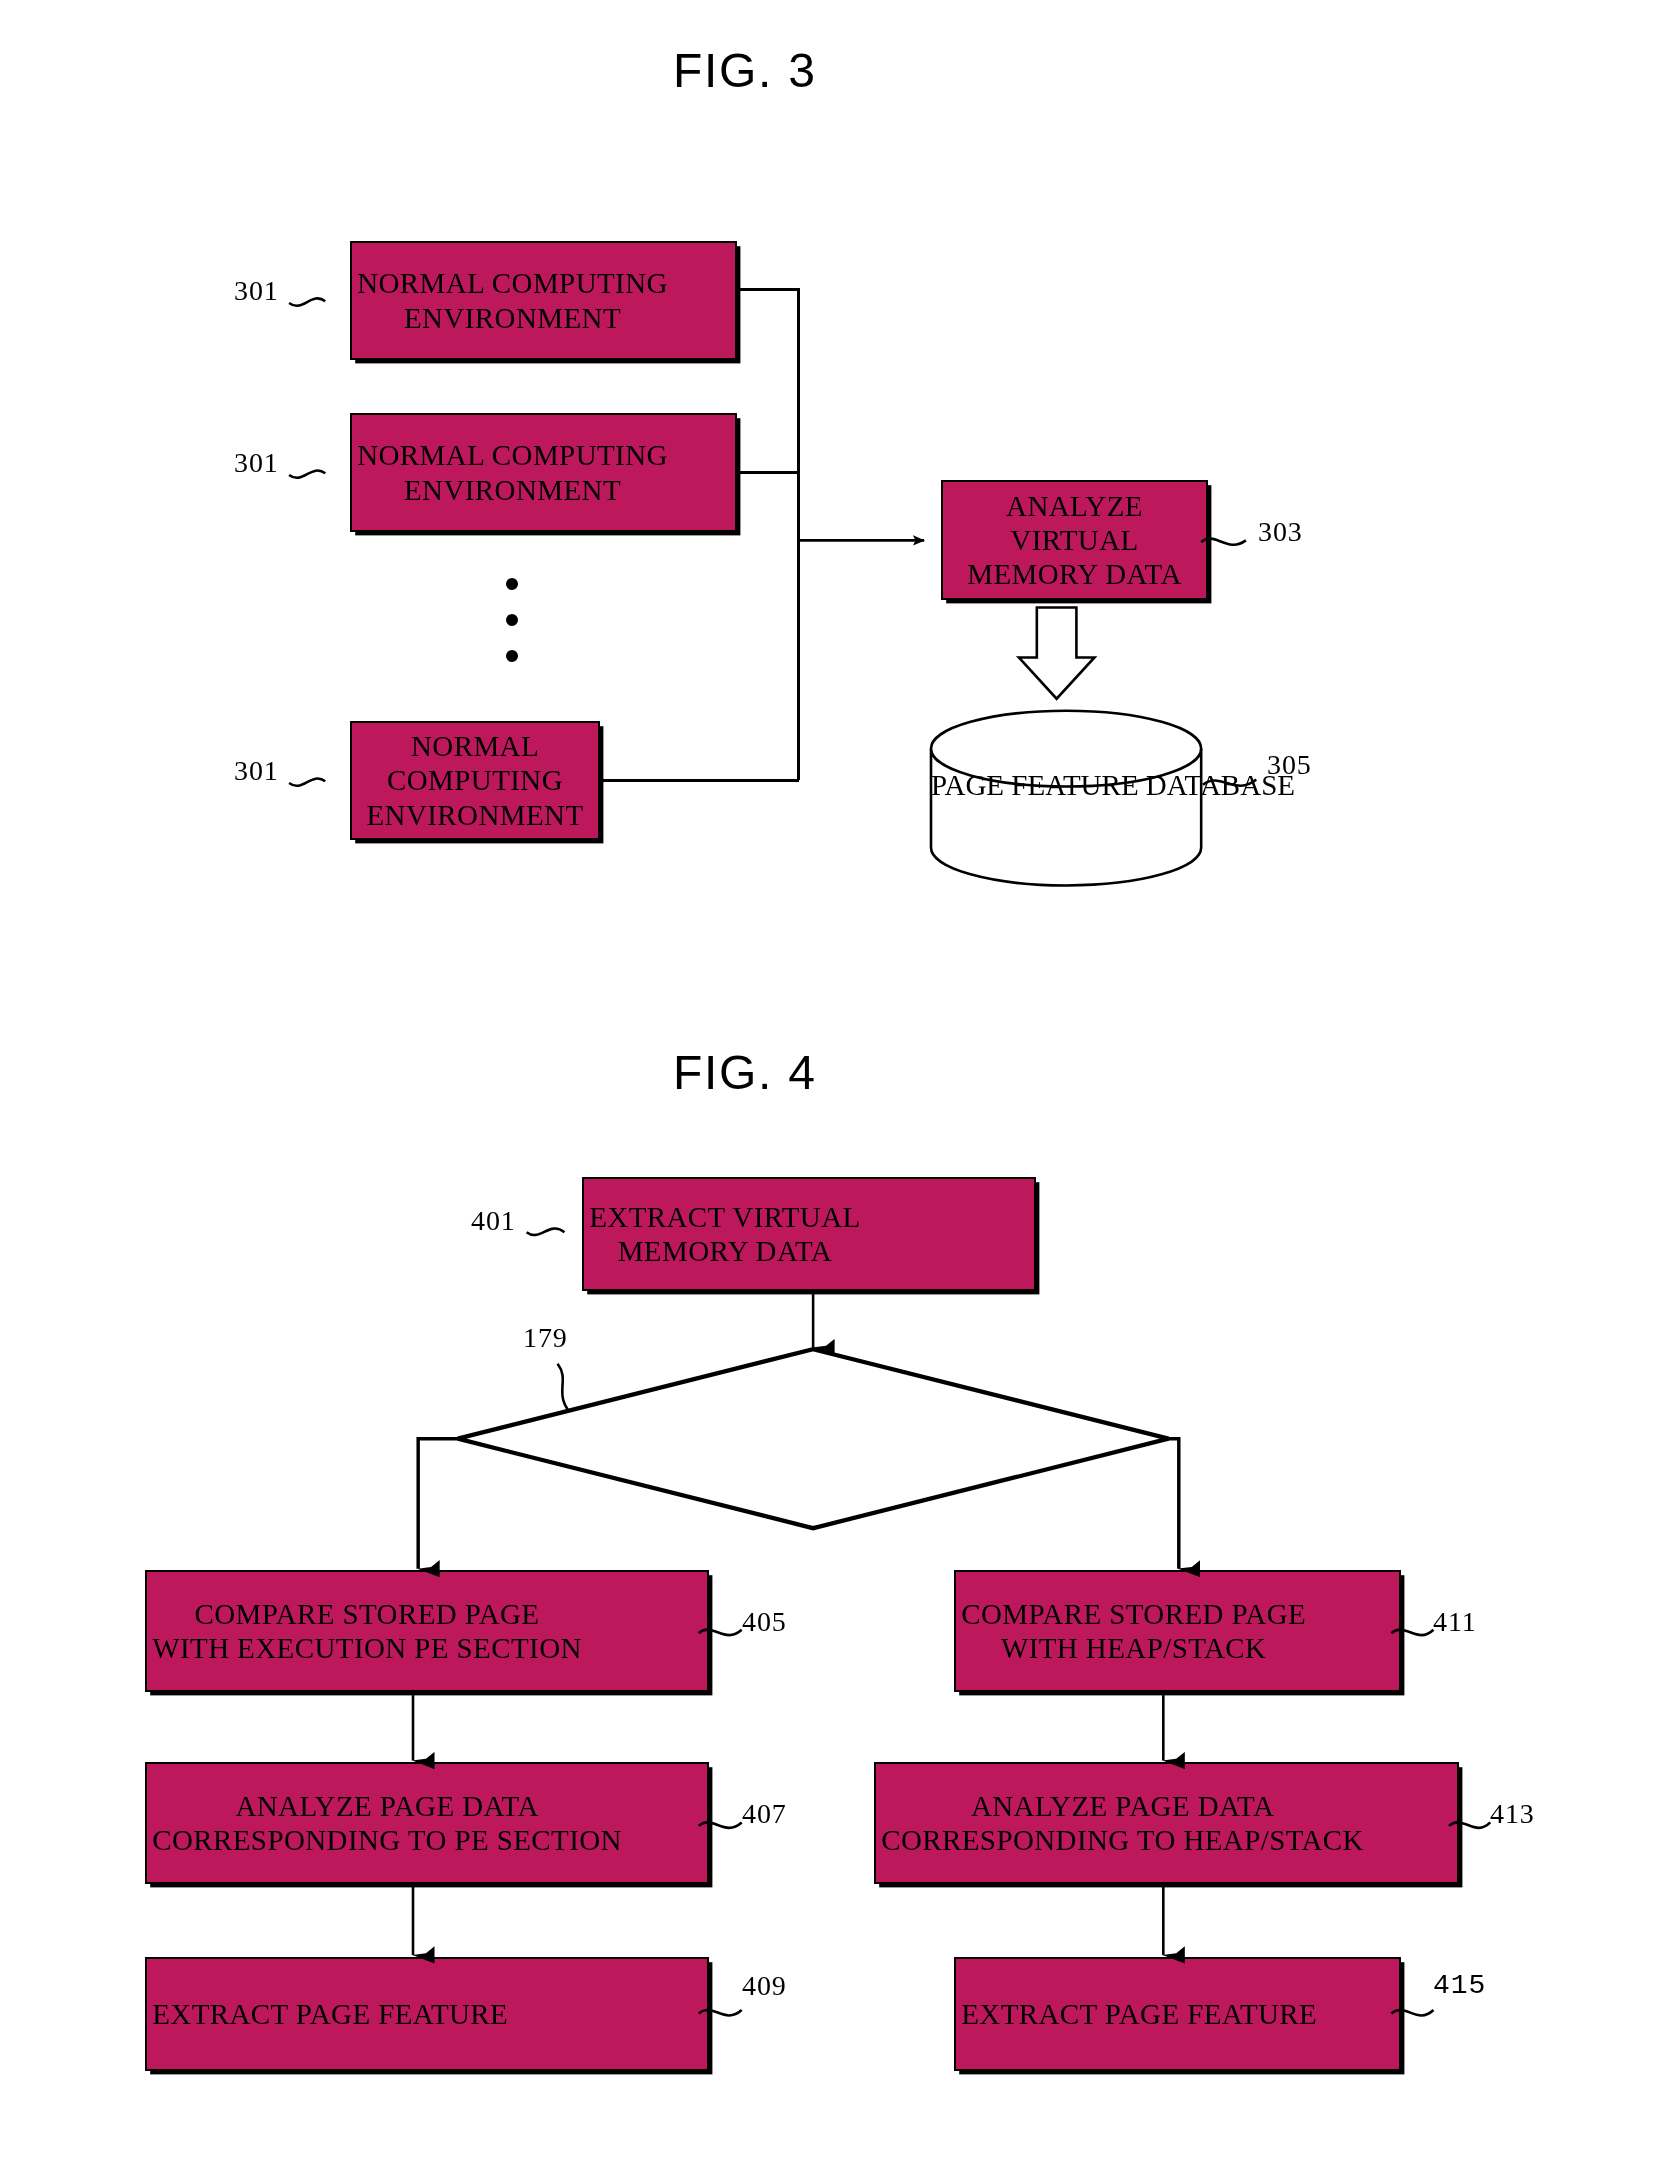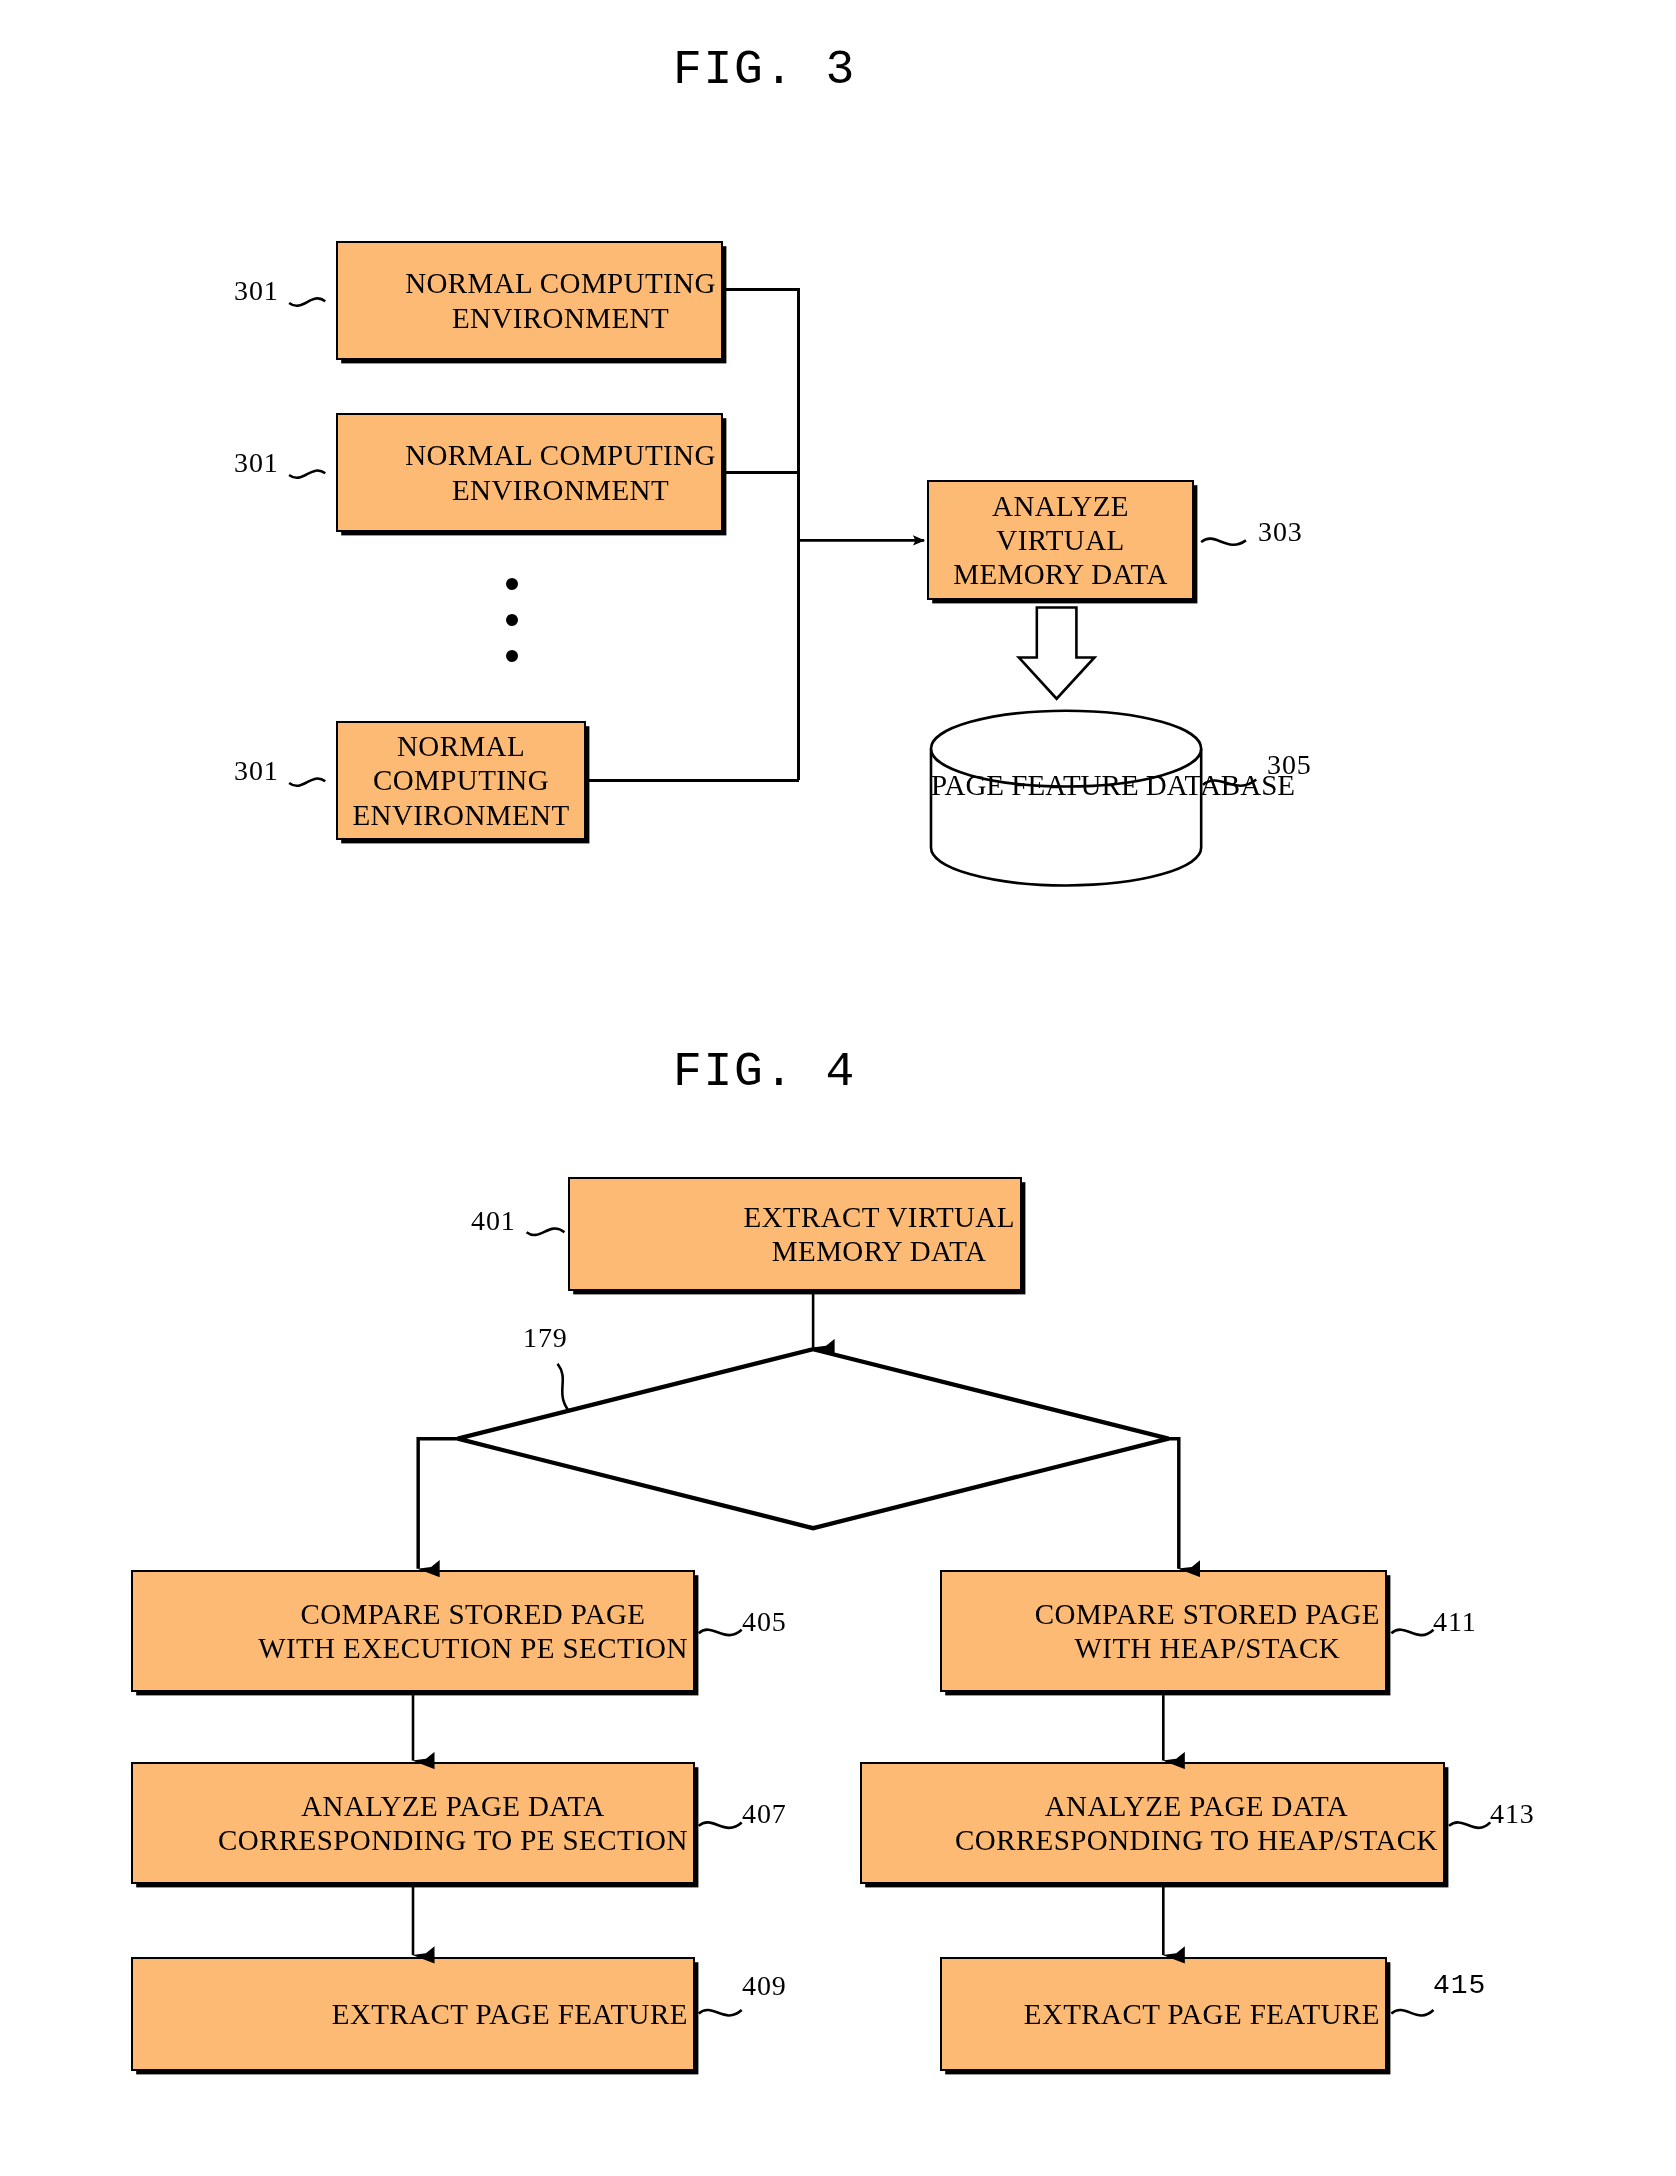--- a/index.html
+++ b/index.html
@@ -17,39 +17,40 @@
     height: 2177px;
     background: #ffffff;
     overflow: hidden;
   }
 
   
   .fig-title {
     position: absolute;
     font-size: 48px;
     letter-spacing: 1.7px;
-    font-family: Liberation Mono, monospace;
+    font-family: Liberation Sans, sans-serif;
     white-space: nowrap;
   }
 
   
   .pbox {
     position: absolute;
     box-sizing: border-box;
     border: 2.6px solid #000;
-    background: #fdba74;
+    background: #be185d;
     display: flex;
     align-items: center;
-    justify-content: flex-end;
+    justify-content: flex-start;
     text-align: center;
     line-height: 1.18;
     font-size: 29px;
     letter-spacing: 0.4px;
     box-shadow: 4.3px 4.3px 0 -0.9px #000;
     padding: 1.7px 5.2px;
+    margin-left: 14px;
   }
   .pbox span { display: block; }
 
   
   .refnum {
     position: absolute;
     font-size: 28px;
     letter-spacing: 0.9px;
     white-space: nowrap;
   }

